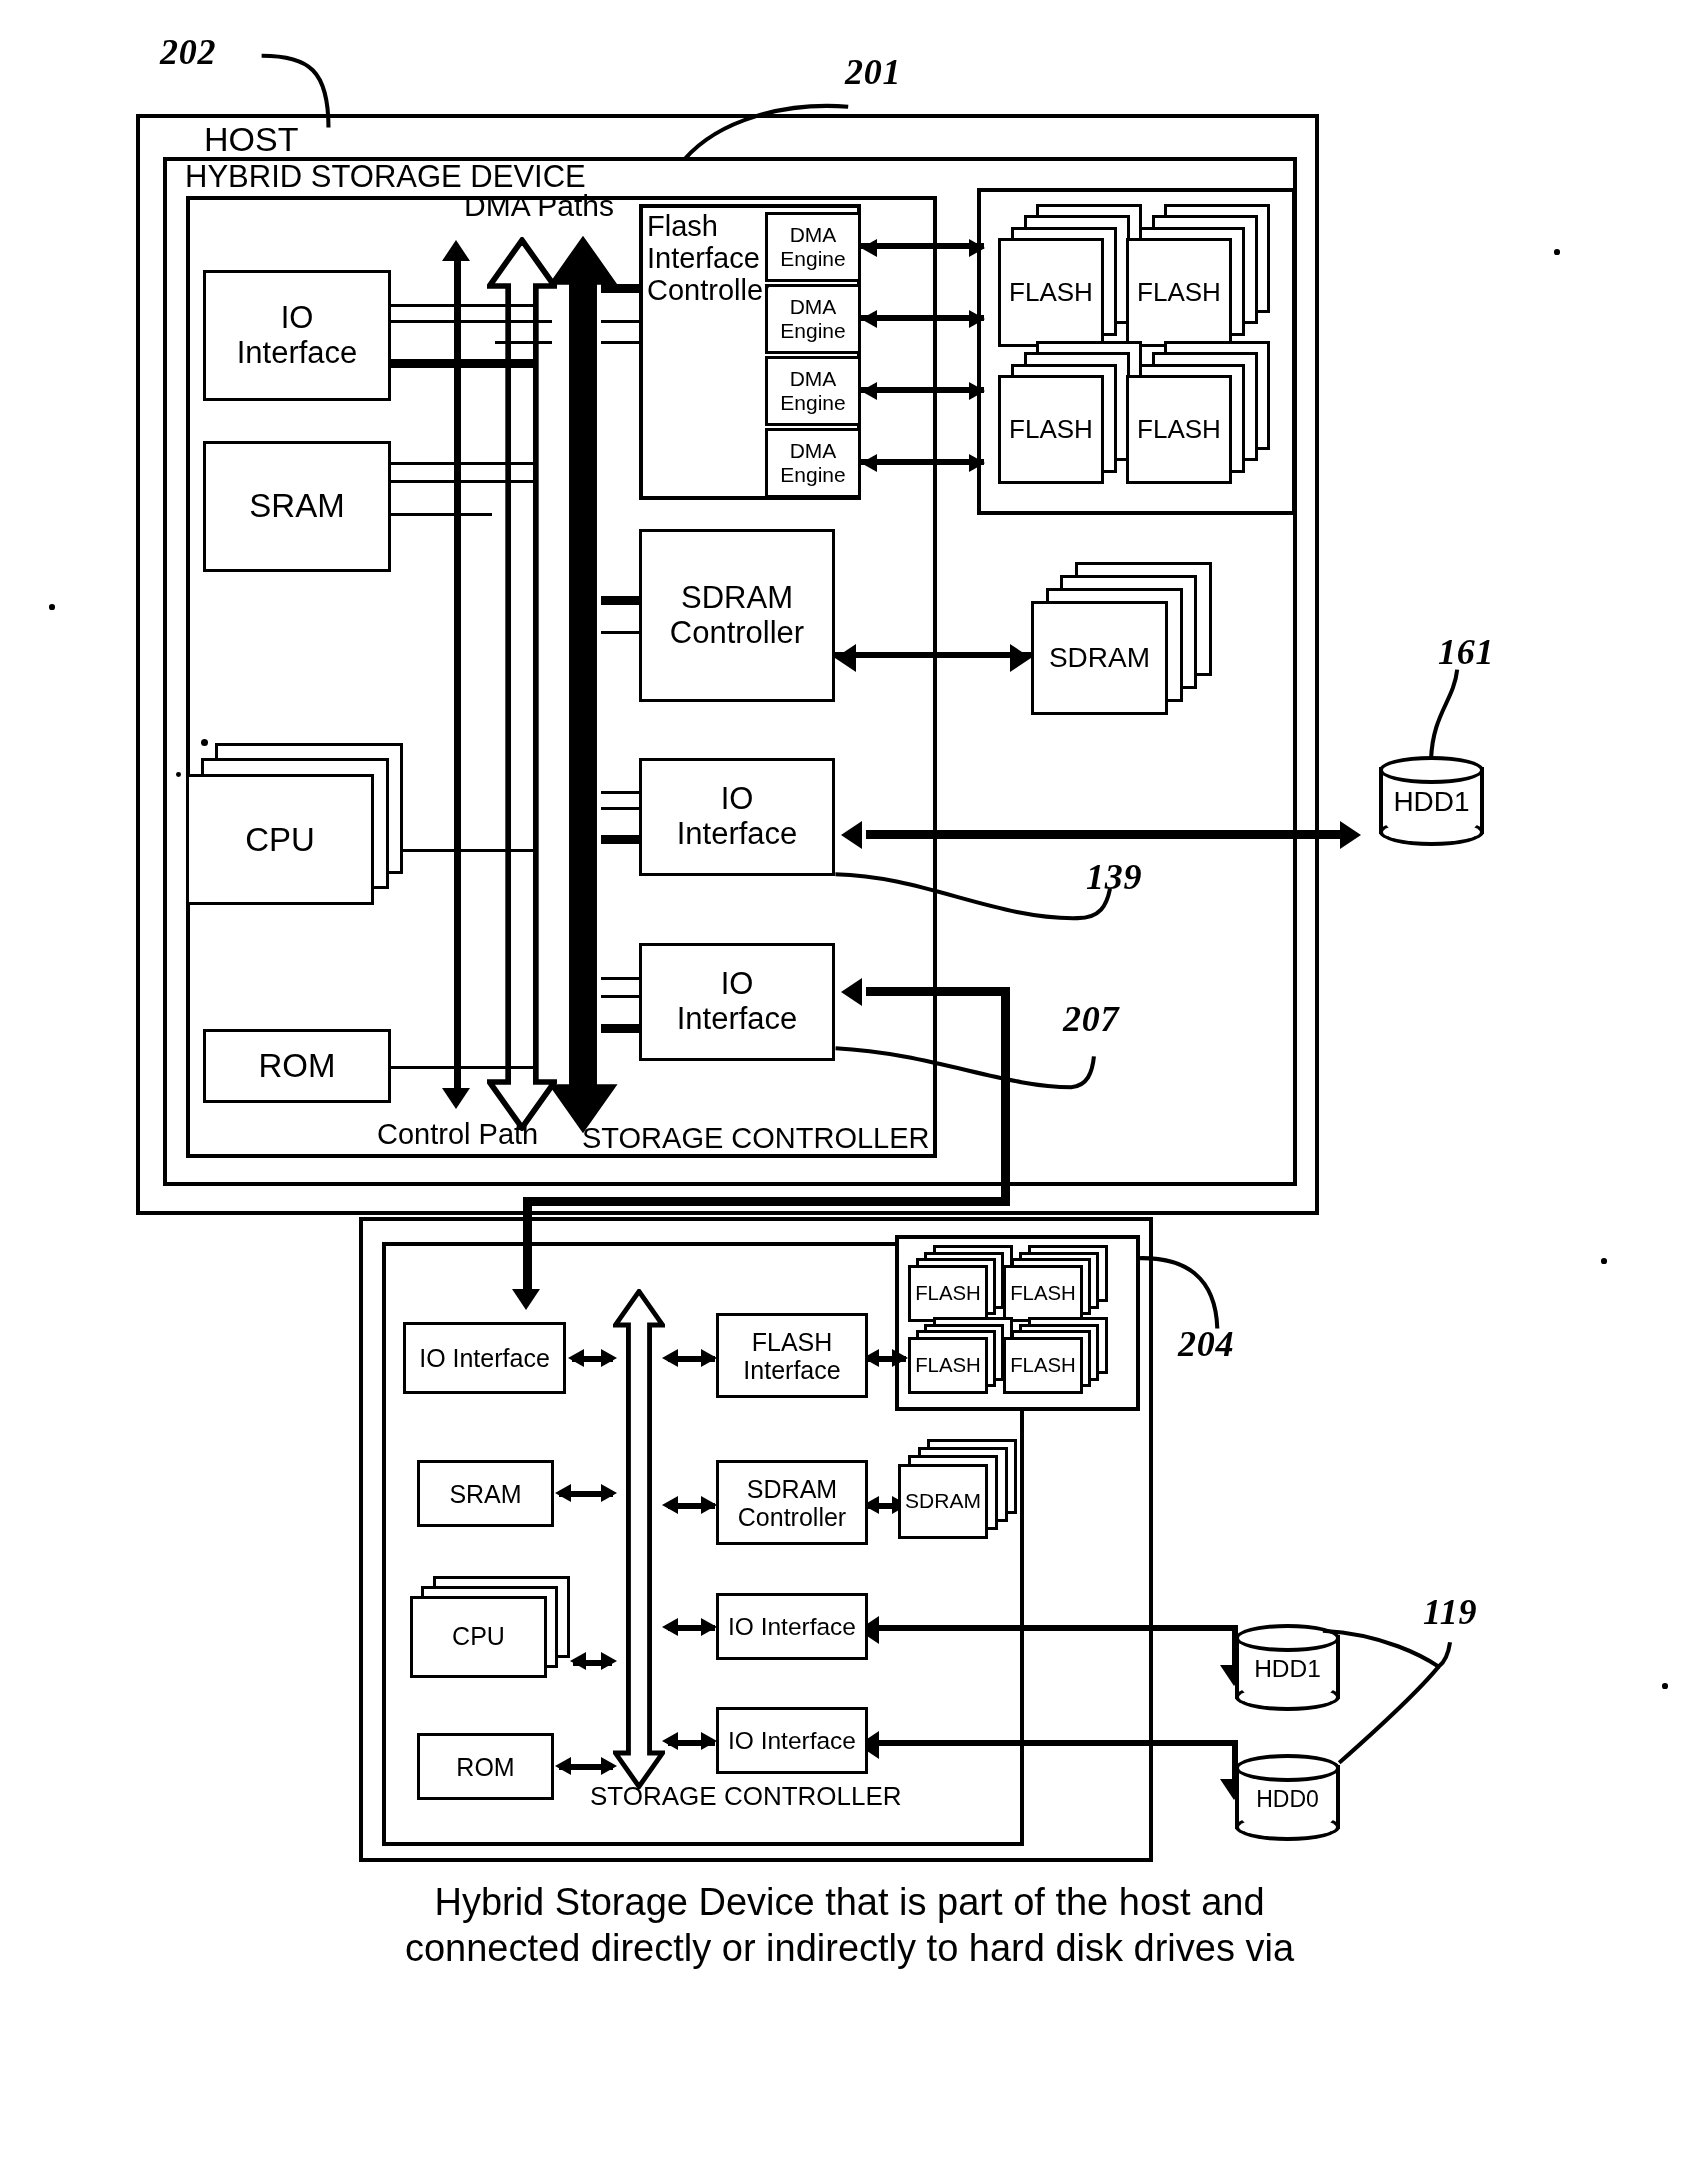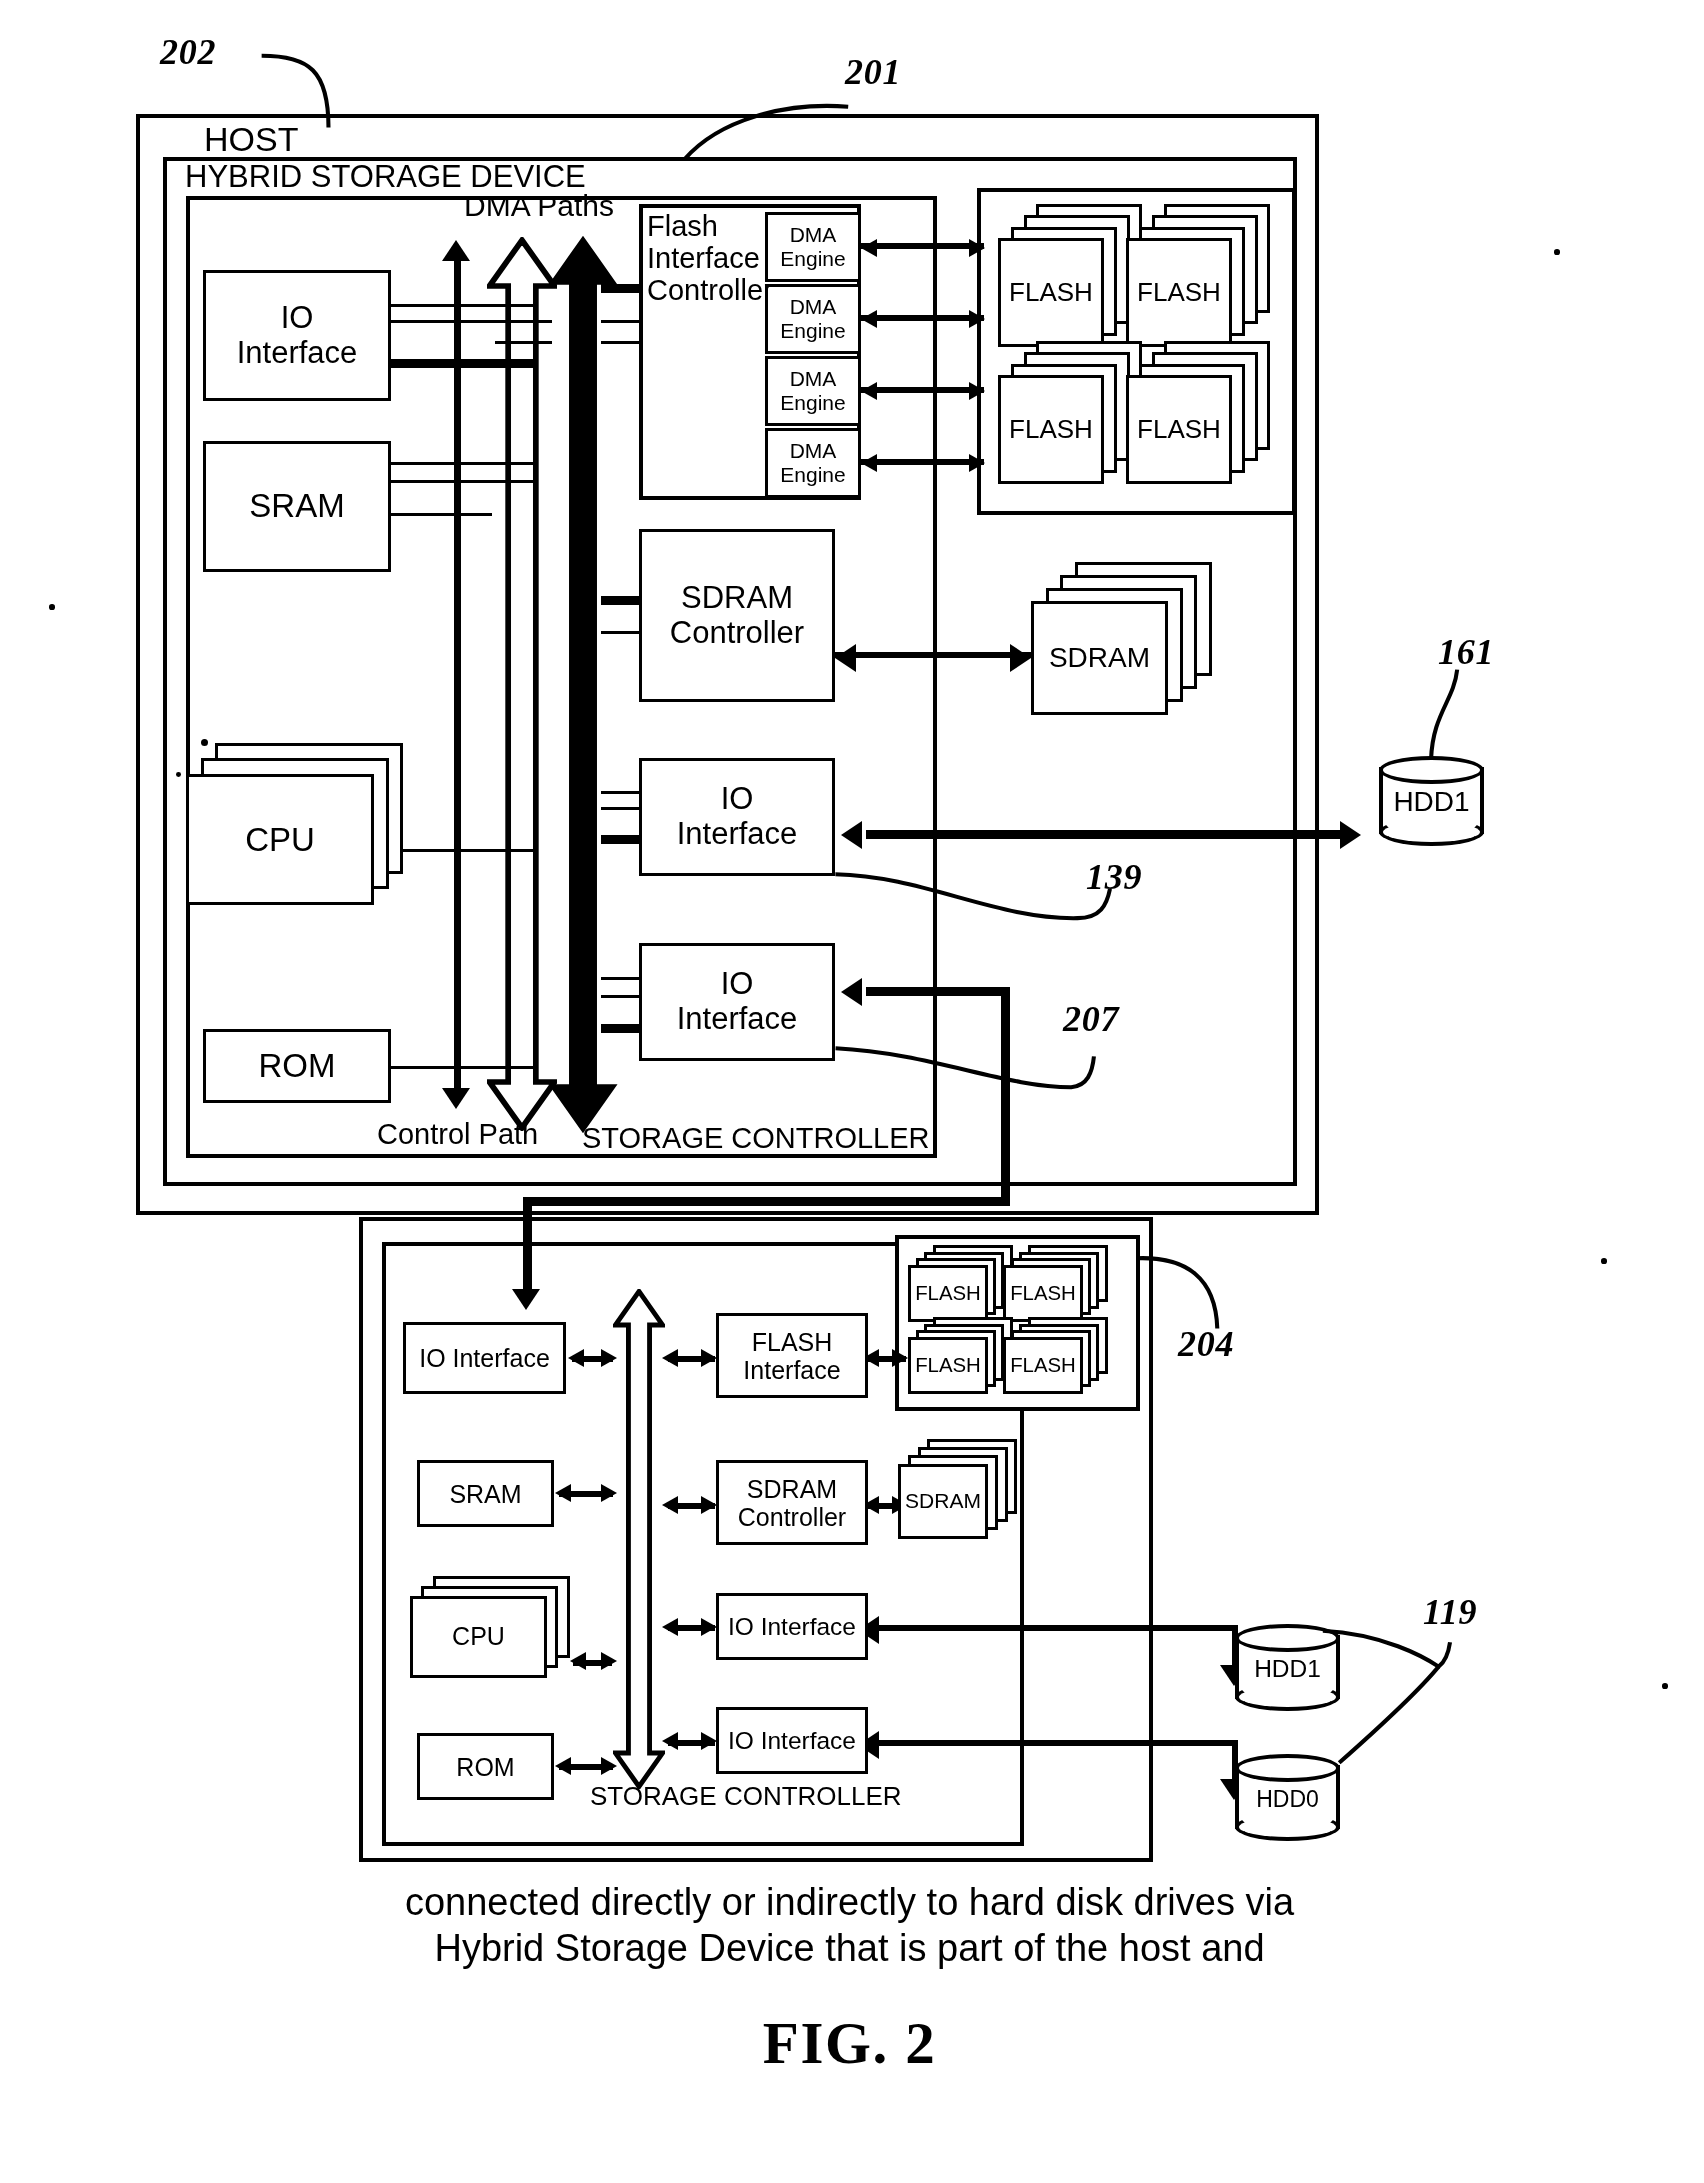--- a/index.html
+++ b/index.html
@@ -498,19 +498,18 @@
     <div class="txt" style="font-size:23px;">HDD0</div>
   </div>
 
   <div class="refnum" style="left:1423px;top:1591px;">119</div>
   <svg style="position:absolute;left:1318px;top:1619px;width:163px;height:180px;z-index:60;" viewBox="0 0 200 220" width="163" height="180">
     <path d="M6,14 C80,18 130,46 148,58 C156,52 160,42 162,28" fill="none" stroke="#000" stroke-width="5"></path>
     <path d="M148,58 C120,92 60,146 26,176" fill="none" stroke="#000" stroke-width="5"></path>
   </svg>
 
   <div class="caption" style="left:245px;top:1879px;width:1209px;">
+    <div>Hybrid Storage Device that is part of the host and</div>
     <div>connected directly or indirectly to hard disk drives via</div>
-    <div>Hybrid Storage Device that is part of the host and</div>
-  </div>
-  <div class="figlabel" style="left:245px;top:2009px;width:1209px;">FIG. 2</div>
+  </div>
 
 </div>
 
 
 </body></html>

